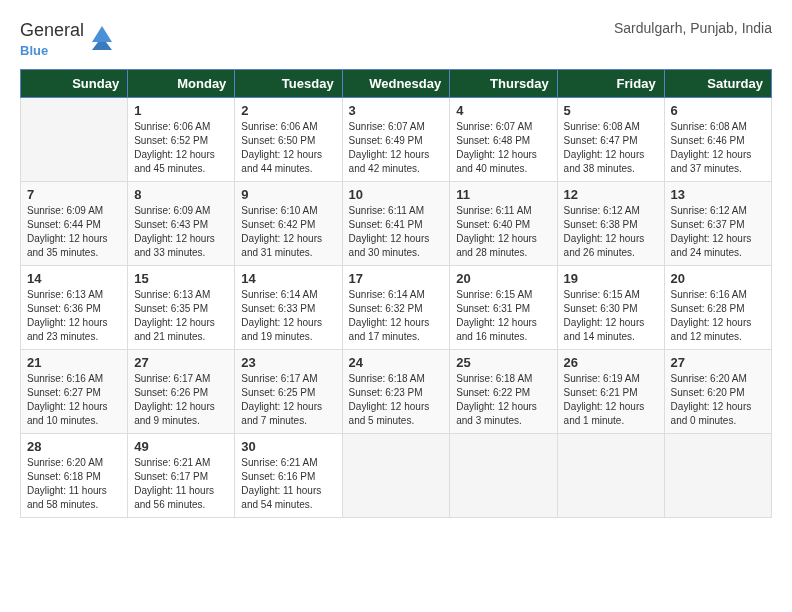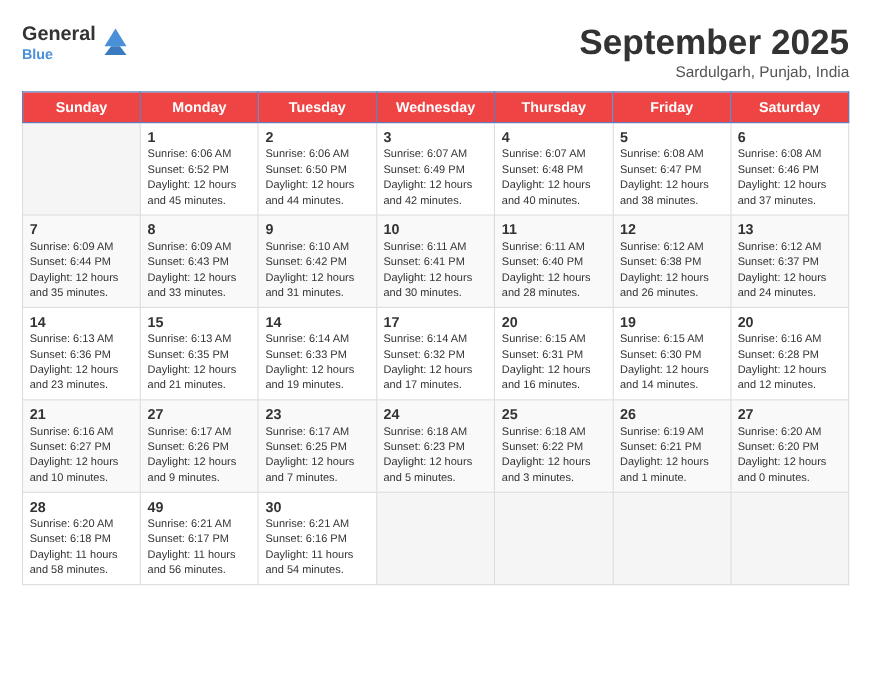--- a/index.html
+++ b/index.html
@@ -31,23 +31,23 @@
     .subtitle {
       font-size: 14px;
       color: #555;
     }
     .calendar {
       width: 100%;
       border-collapse: collapse;
       border: 1px solid #ccc;
     }
     .calendar th {
-      background-color: #ef4444;
+      background-color: #14532d;
       color: #fff;
-      text-align: center;
+      text-align: right;
       padding: 6px 8px;
       font-size: 13px;
       font-weight: bold;
       border: 1px solid #5580c8;
     }
     .calendar td {
       vertical-align: top;
       padding: 5px 6px;
       border: 1px solid #ddd;
       width: 108px;
@@ -75,32 +75,31 @@
     }
   </style>
 </head>
 <body>
 
 <div class="header">
   <div class="logo">
     <div>
       <div style="display:flex; align-items:center;">
         <div>
-          <span style="font-size:18px; font-weight:bold; color:#333;">General</span><br>
+          <span style="font-size:18px; font-weight:normal; color:#333;">General</span><br>
           <span style="font-size:13px; font-weight:bold; color:#4a90d9;">Blue</span>
         </div>
         <svg width="28" height="28" viewBox="0 0 28 28" style="margin-left:4px; margin-top:-8px;">
           <polygon points="4,20 14,4 24,20" fill="#4a90d9"></polygon>
           <polygon points="10,20 18,20 24,28 4,28" fill="#3a7abf"></polygon>
         </svg>
       </div>
     </div>
   </div>
   <div class="title-block">
-    <div class="month-title">September 2025</div>
     <div class="subtitle">Sardulgarh, Punjab, India</div>
   </div>
 </div>
 
 <table class="calendar">
   <thead>
     <tr>
     <th>Sunday</th>
         <th>Monday</th>
         <th>Tuesday</th>

